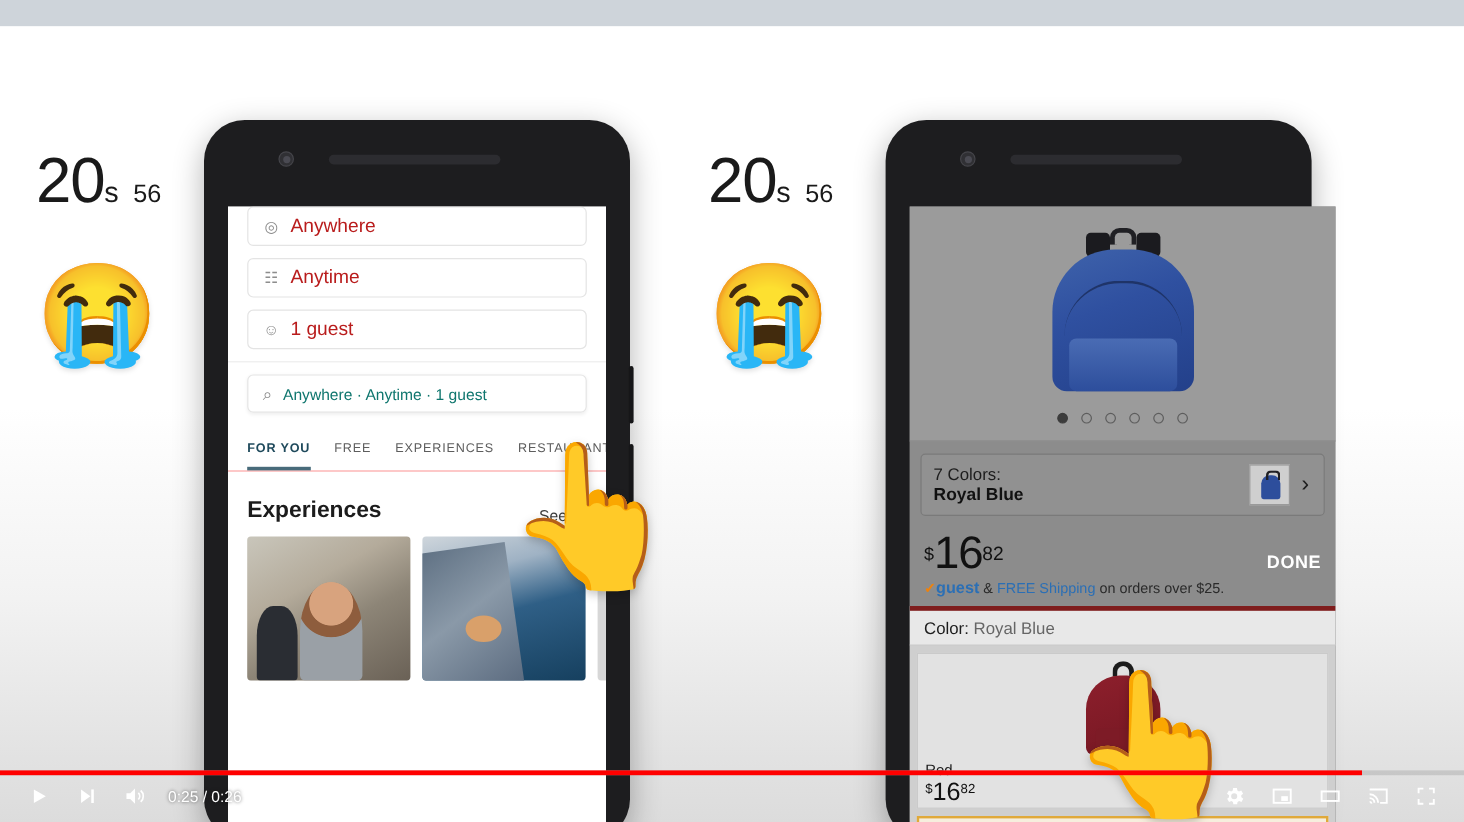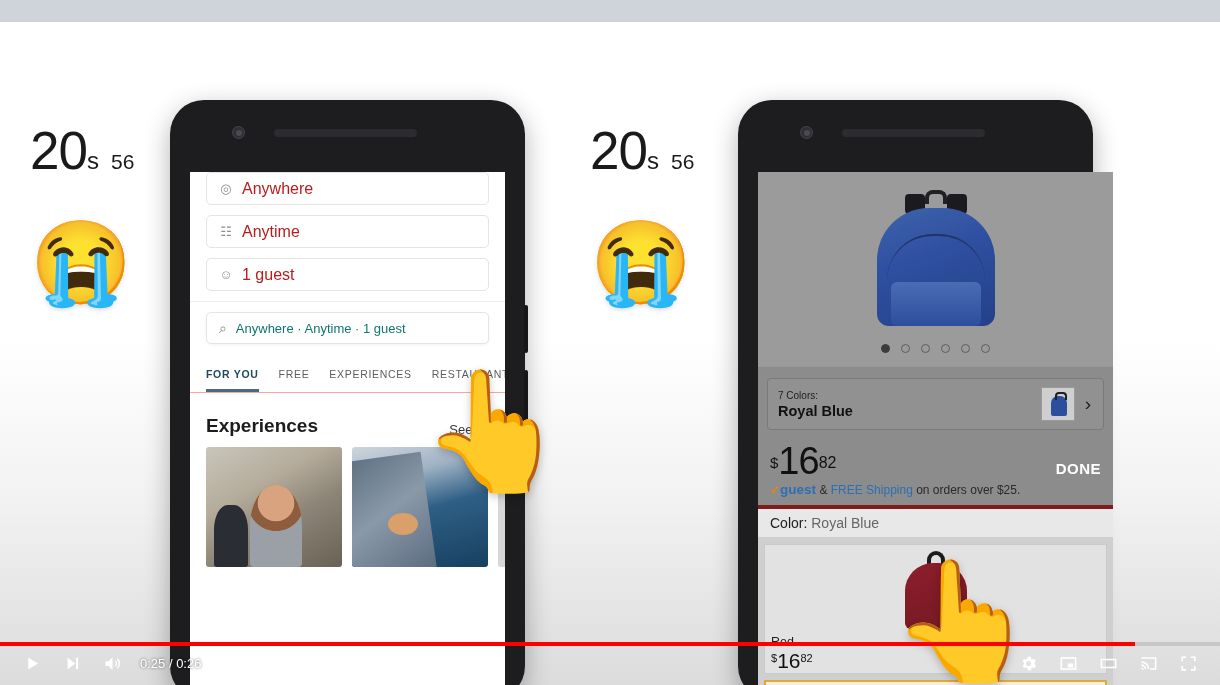--- a/index.html
+++ b/index.html
@@ -162,21 +162,21 @@
   }
   .az-dots { position:absolute; left:0; right:0; bottom:14px; display:flex; justify-content:center; gap:11px; }
   .az-dot { width:9px; height:9px; border-radius:50%; border:1px solid #5d5d5d; background:transparent; }
   .az-dot.on { background:#3c3c3c; border-color:#3c3c3c; }
   .az-colorbox {
     margin:10px 9px 0 9px; border:1px solid #7a7a7a; border-radius:4px;
     display:flex; align-items:center; padding:8px 10px; gap:8px;
     background:#919191;
   }
   .az-colorbox .lines { flex:1; }
-  .az-colorbox .l1 { font-size:10px; color:#1d1d1d; }
+  .az-colorbox .l1 { font-size:14px; color:#1d1d1d; }
   .az-colorbox .l2 { font-size:14.5px; color:#111; font-weight:bold; margin-top:2px; }
   .az-thumb {
     width:34px; height:34px; background:#cfcfcf; border:1px solid #9a9a9a;
     position:relative; flex:0 0 auto;
   }
   .az-thumb::before{
     content:""; position:absolute; left:9px; top:8px; width:16px; height:20px;
     background:#2d4e9c; border-radius:7px 7px 2px 2px;
   }
   .az-thumb::after{

